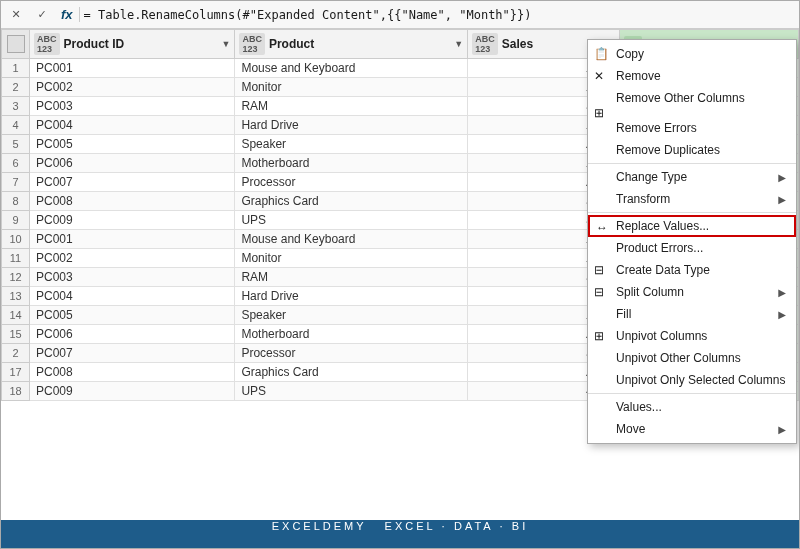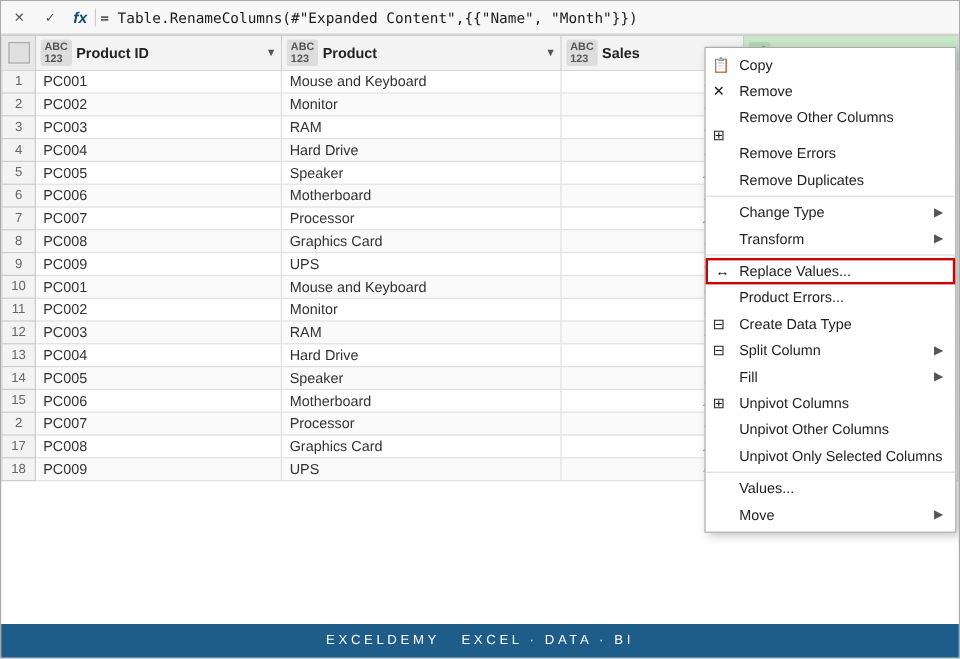--- a/index.html
+++ b/index.html
@@ -177,21 +177,21 @@
     .menu-separator {
       height: 1px;
       background: #ddd;
       margin: 2px 0;
     }
     
     .footer {
       height: 28px;
       background: #1e5c8a;
       display: flex;
-      align-items: center;
+      align-items: flex-start;
       justify-content: center;
       color: #7ab8e0;
       font-size: 11px;
       letter-spacing: 3px;
       text-transform: uppercase;
     }
     .footer span { color: #fff; }
   </style>
 </head>
 <body>

